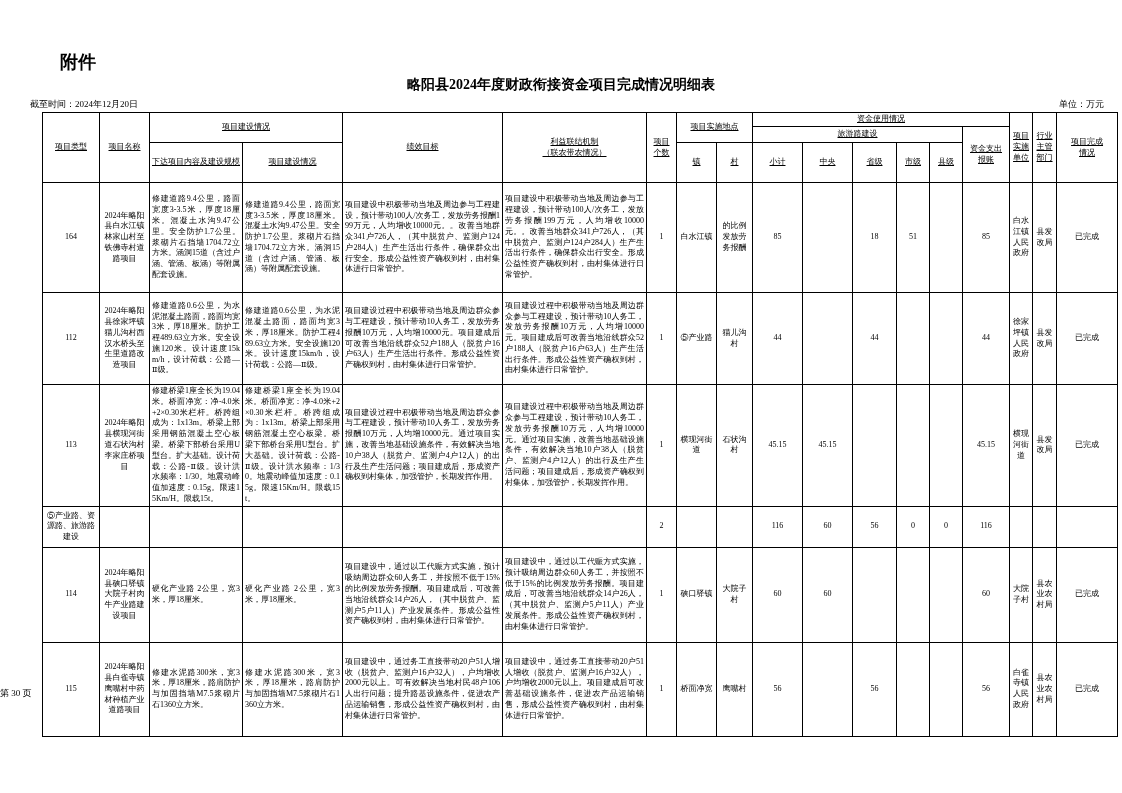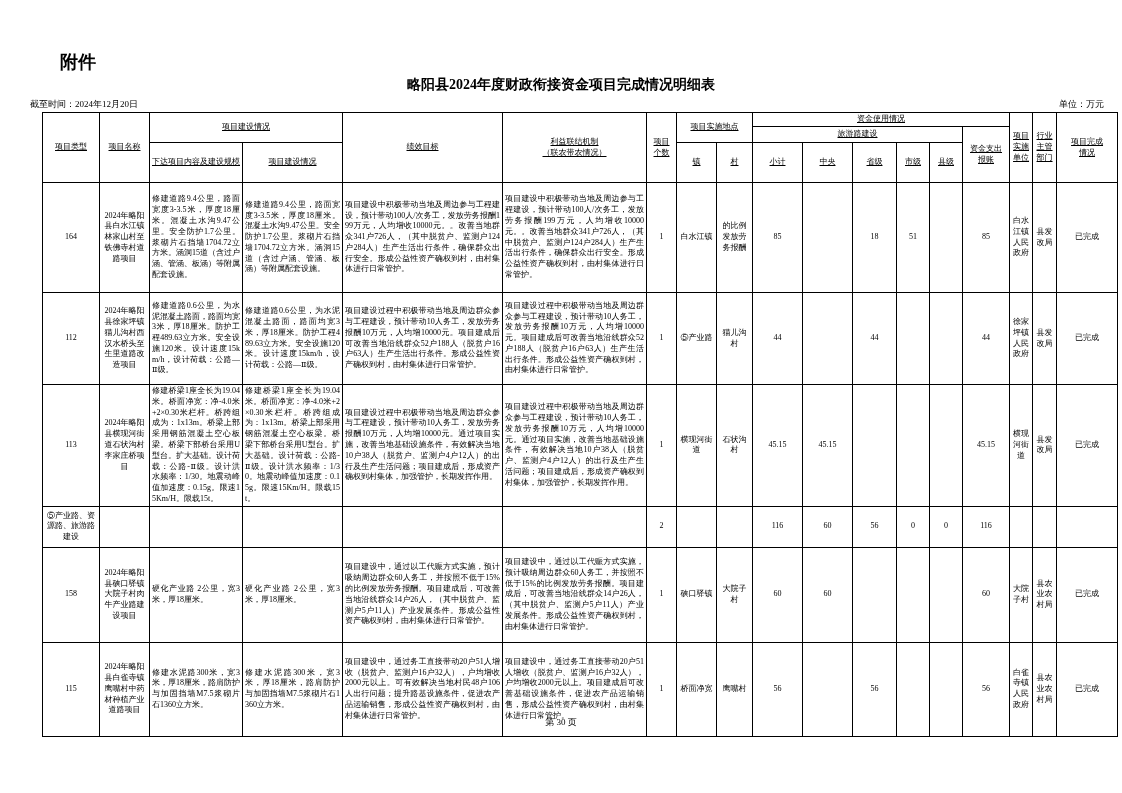--- a/index.html
+++ b/index.html
@@ -17,21 +17,21 @@
     border-collapse:collapse; table-layout:fixed;
   }
   .report th, .report td {
     border:1px solid #000; font-size:8px; font-weight:normal; line-height:1.35;
     padding:1px 2px; vertical-align:middle; overflow:hidden; word-break:break-all;
   }
   .report th { text-align:center;text-decoration:underline; }
   .c { text-align:center; }
   .j { text-align:justify; }
   .pre { white-space:pre-line; }
-  .footer { position:absolute; left:0; width:1122px; top:716px; text-align:center; font-size:9px; }
+  .footer { position:absolute; left:0; width:1122px; top:687px; text-align:left; font-size:9px; }
 </style>
 </head>
 <body>
 
 <div class="attachment">附件</div>
 <div class="title">略阳县2024年度财政衔接资金项目完成情况明细表</div>
 <div class="meta-left">截至时间：2024年12月20日</div>
 <div class="meta-right">单位：万元</div>
 
 <table class="report">
@@ -172,21 +172,21 @@
     <td class="c">56</td>
     <td class="c">0</td>
     <td class="c">0</td>
     <td class="c">116</td>
     <td class="c"></td>
     <td class="c"></td>
     <td class="c"></td>
   </tr>
 
   <tr style="height:95px">
-    <td class="c">158</td>
+    <td class="c">114</td>
     <td class="c">2024年略阳县硖口驿镇大院子村肉牛产业路建设项目</td>
     <td class="j">硬化产业路 2公里，宽3米，厚18厘米。</td>
     <td class="j">硬化产业路 2公里，宽3米，厚18厘米。</td>
     <td class="j">项目建设中，通过以工代赈方式实施，预计吸纳周边群众60人务工，并按照不低于15%的比例发放劳务报酬。项目建成后，可改善当地沿线群众14户26人，（其中脱贫户、监测户5户11人）产业发展条件。形成公益性资产确权到村，由村集体进行日常管护。</td>
     <td class="j">项目建设中，通过以工代赈方式实施，预计吸纳周边群众60人务工，并按照不低于15%的比例发放劳务报酬。项目建成后，可改善当地沿线群众14户26人，（其中脱贫户、监测户5户11人）产业发展条件。形成公益性资产确权到村，由村集体进行日常管护。</td>
     <td class="c">1</td>
     <td class="c">硖口驿镇</td>
     <td class="c">大院子村</td>
     <td class="c">60</td>
     <td class="c">60</td>

